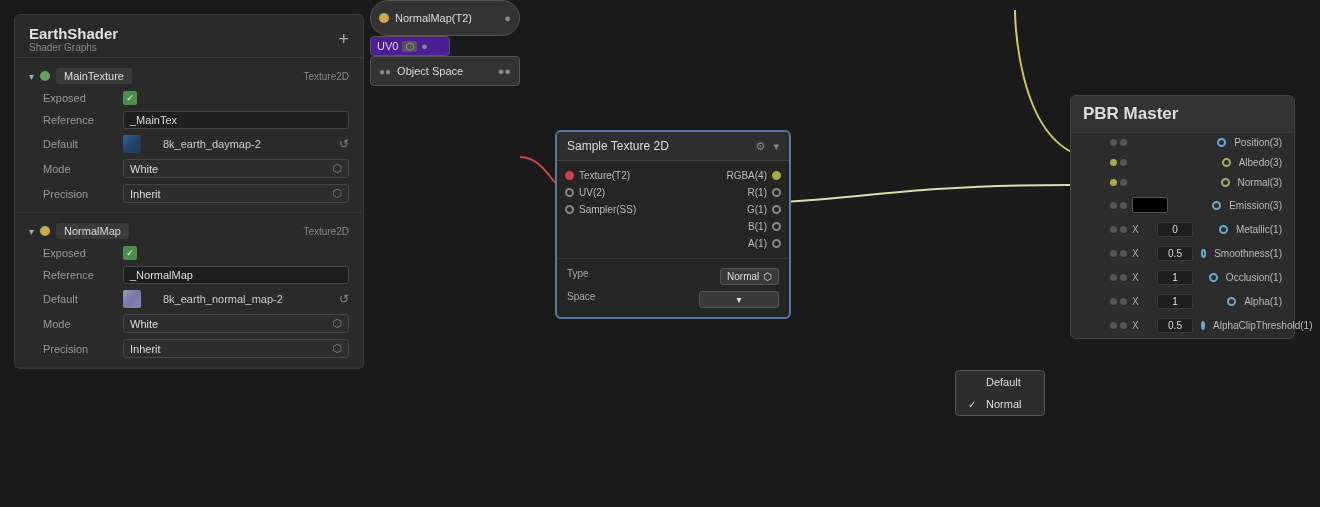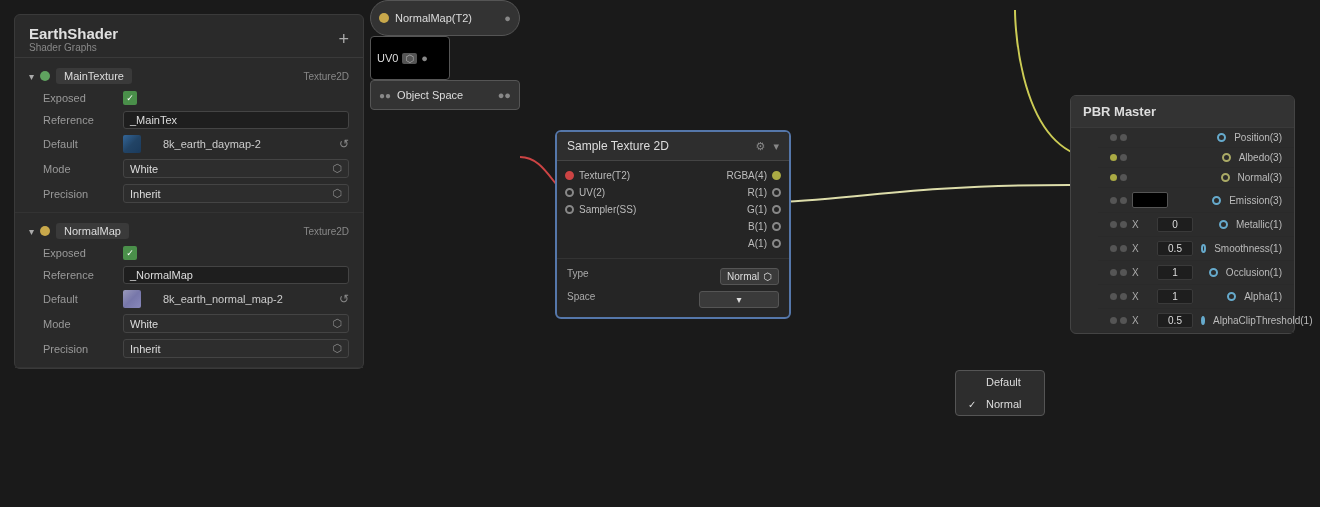--- a/index.html
+++ b/index.html
@@ -217,22 +217,22 @@
       gap: 6px;
       border-radius: 20px;
       border: 1px solid #555;
     }
 
     
     .node-uv0 {
       left: 110px;
       top: 215px;
       width: 80px;
-      height: 44px;
-      background: #000000;
+      height: 20px;
+      background: #4c1d95;
       display: flex;
       align-items: center;
       padding: 0 6px;
       gap: 4px;
       border-radius: 4px;
       border: 1px solid #555;
     }
 
     
     .node-sample {
@@ -398,21 +398,21 @@
       border: 1px solid #444;
       background: #2c2c2c;
     }
 
     .node-pbr-header {
       padding: 8px 12px;
       border-bottom: 1px solid #3a3a3a;
       background: #333;
       border-radius: 5px 5px 0 0;
       color: #ddd;
-      font-size: 13px;
+      font-size: 17px;
       font-weight: bold;
     }
 
     .pbr-port-row {
       display: flex;
       align-items: center;
       padding: 4px 12px;
       gap: 8px;
       border-bottom: 1px solid #2a2a2a;
       margin-left: 27px;

